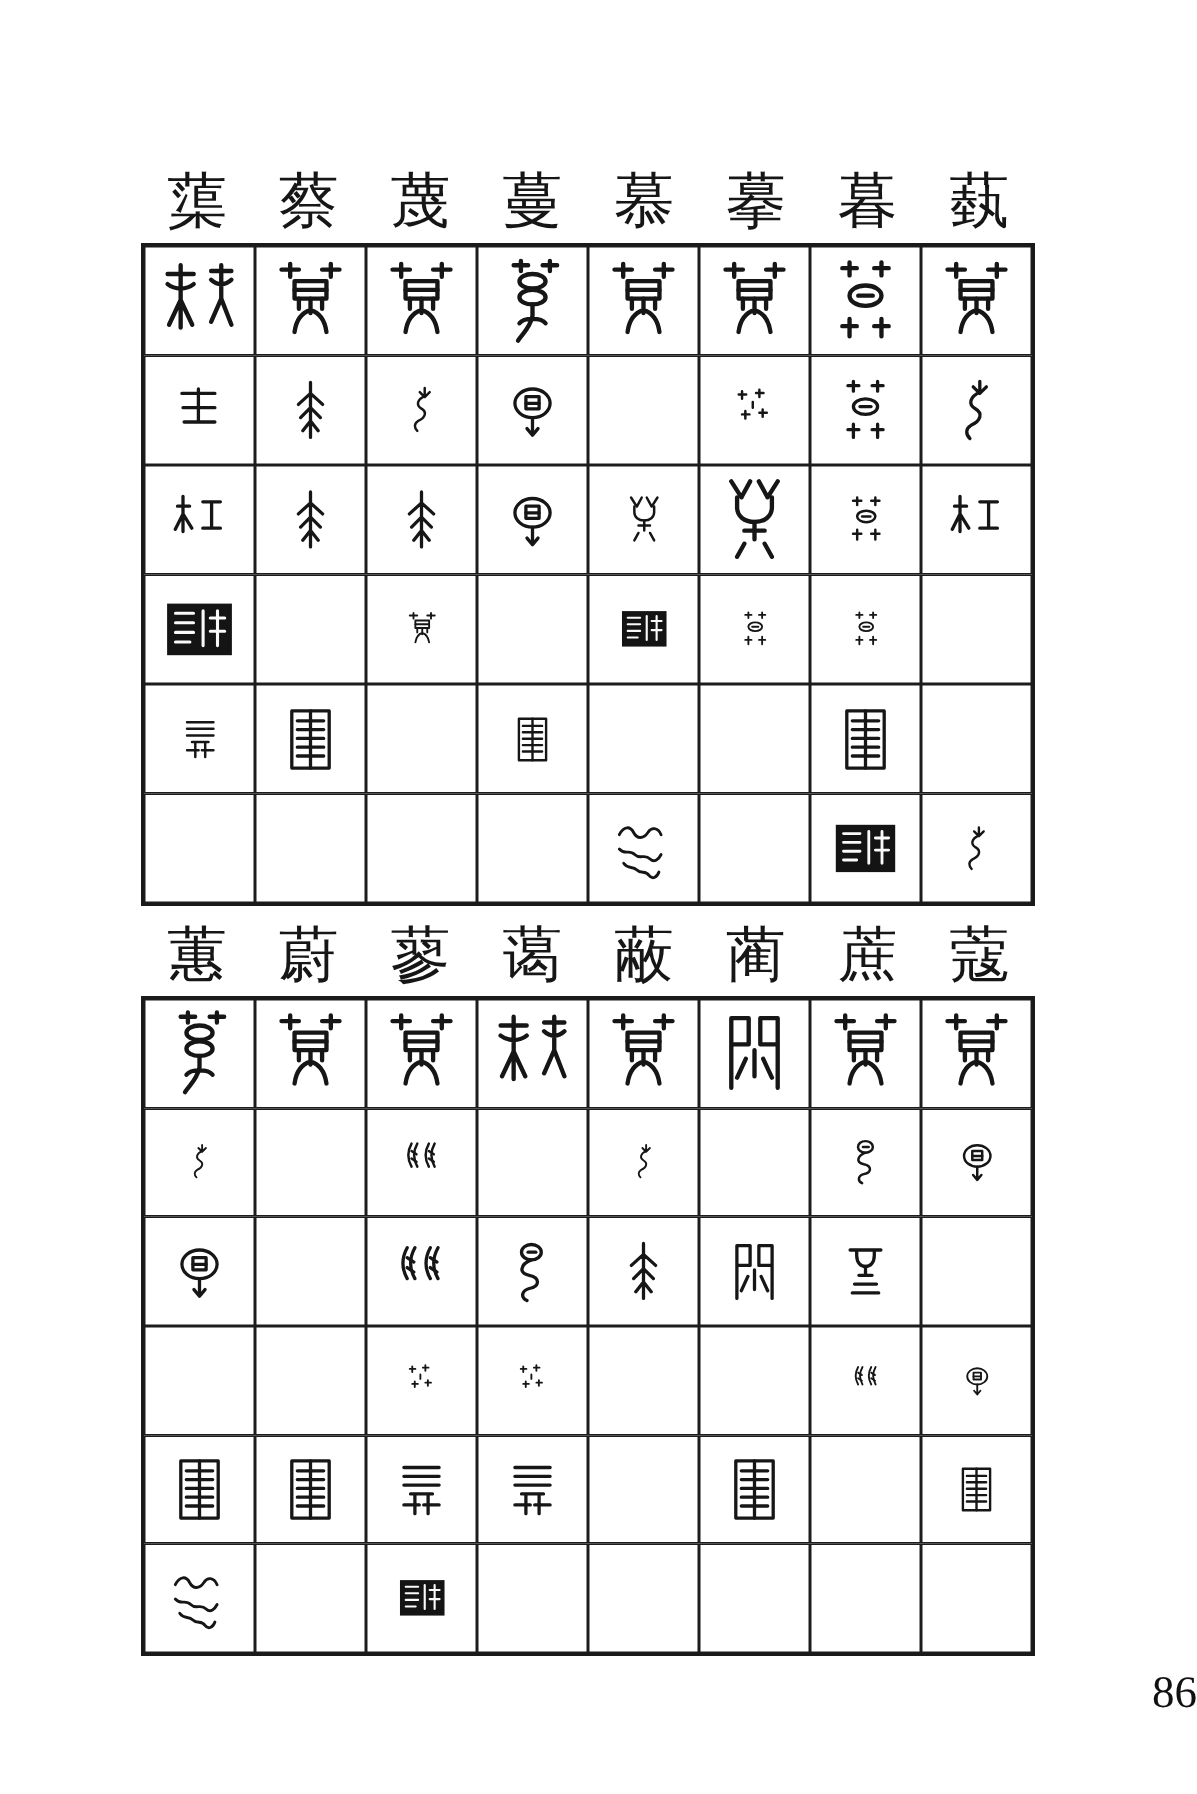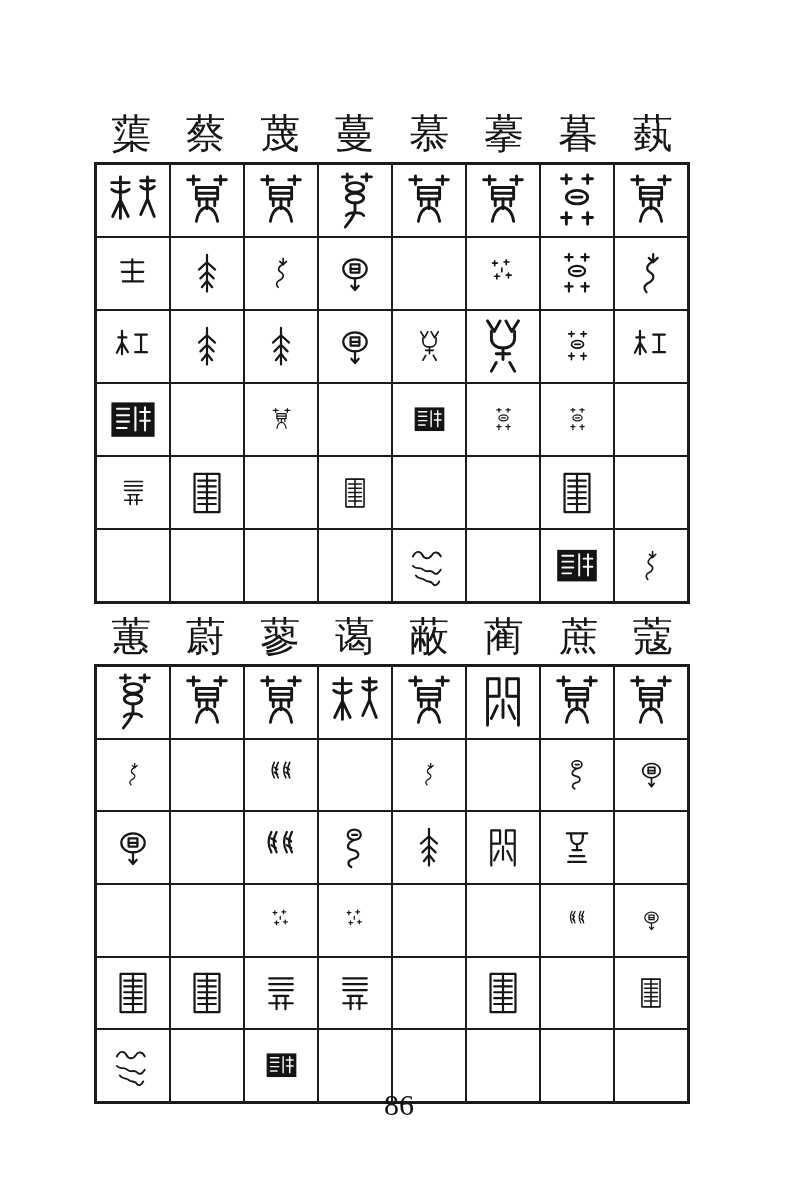--- a/index.html
+++ b/index.html
@@ -39,22 +39,22 @@
   .cell{
     border:1px solid #1c1c1c;
     display:flex;
     align-items:center;
     justify-content:center;
     overflow:hidden;
   }
   .page-number{
     position:absolute;
     left:0;right:0;
-    top:1088px;
-    text-align:center;
+    top:1112px;
+    text-align:right;
     font-size:30px;
     color:#111;
   }
   
   .g-lg{width:58px;height:58px;}
   .g-md{width:44px;height:44px;}
   .g-sm{width:33px;height:33px;}
   .g-xs{width:25px;height:25px;}
   .g-wide{width:66px;height:48px;}
   .g-tl{width:32px;height:64px;}

